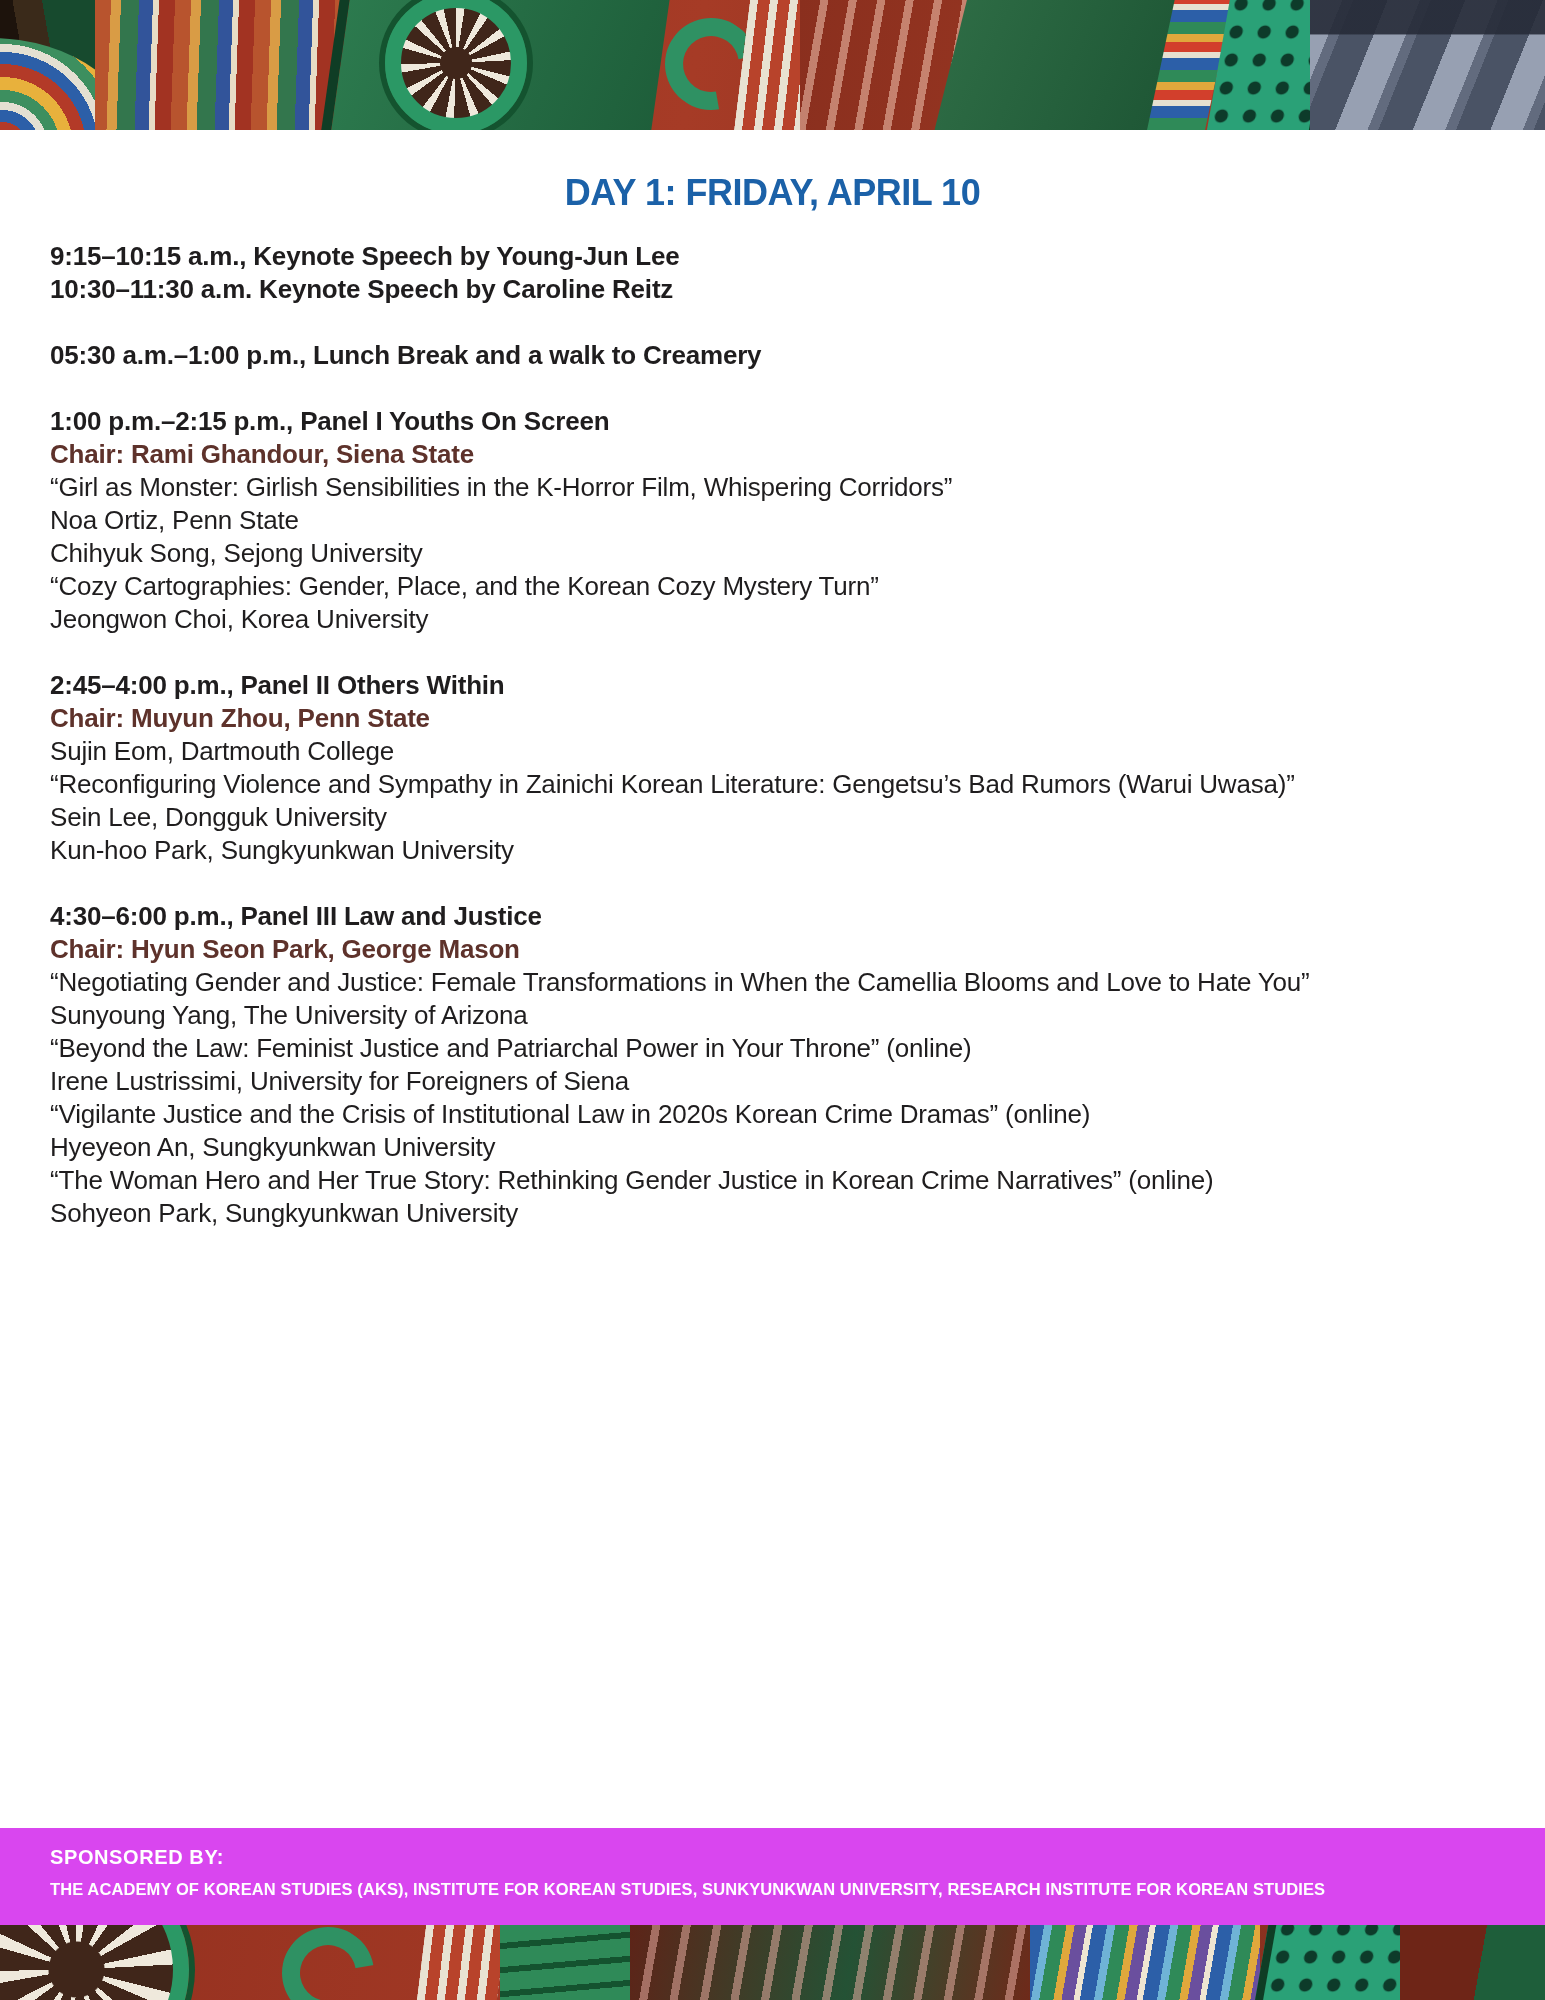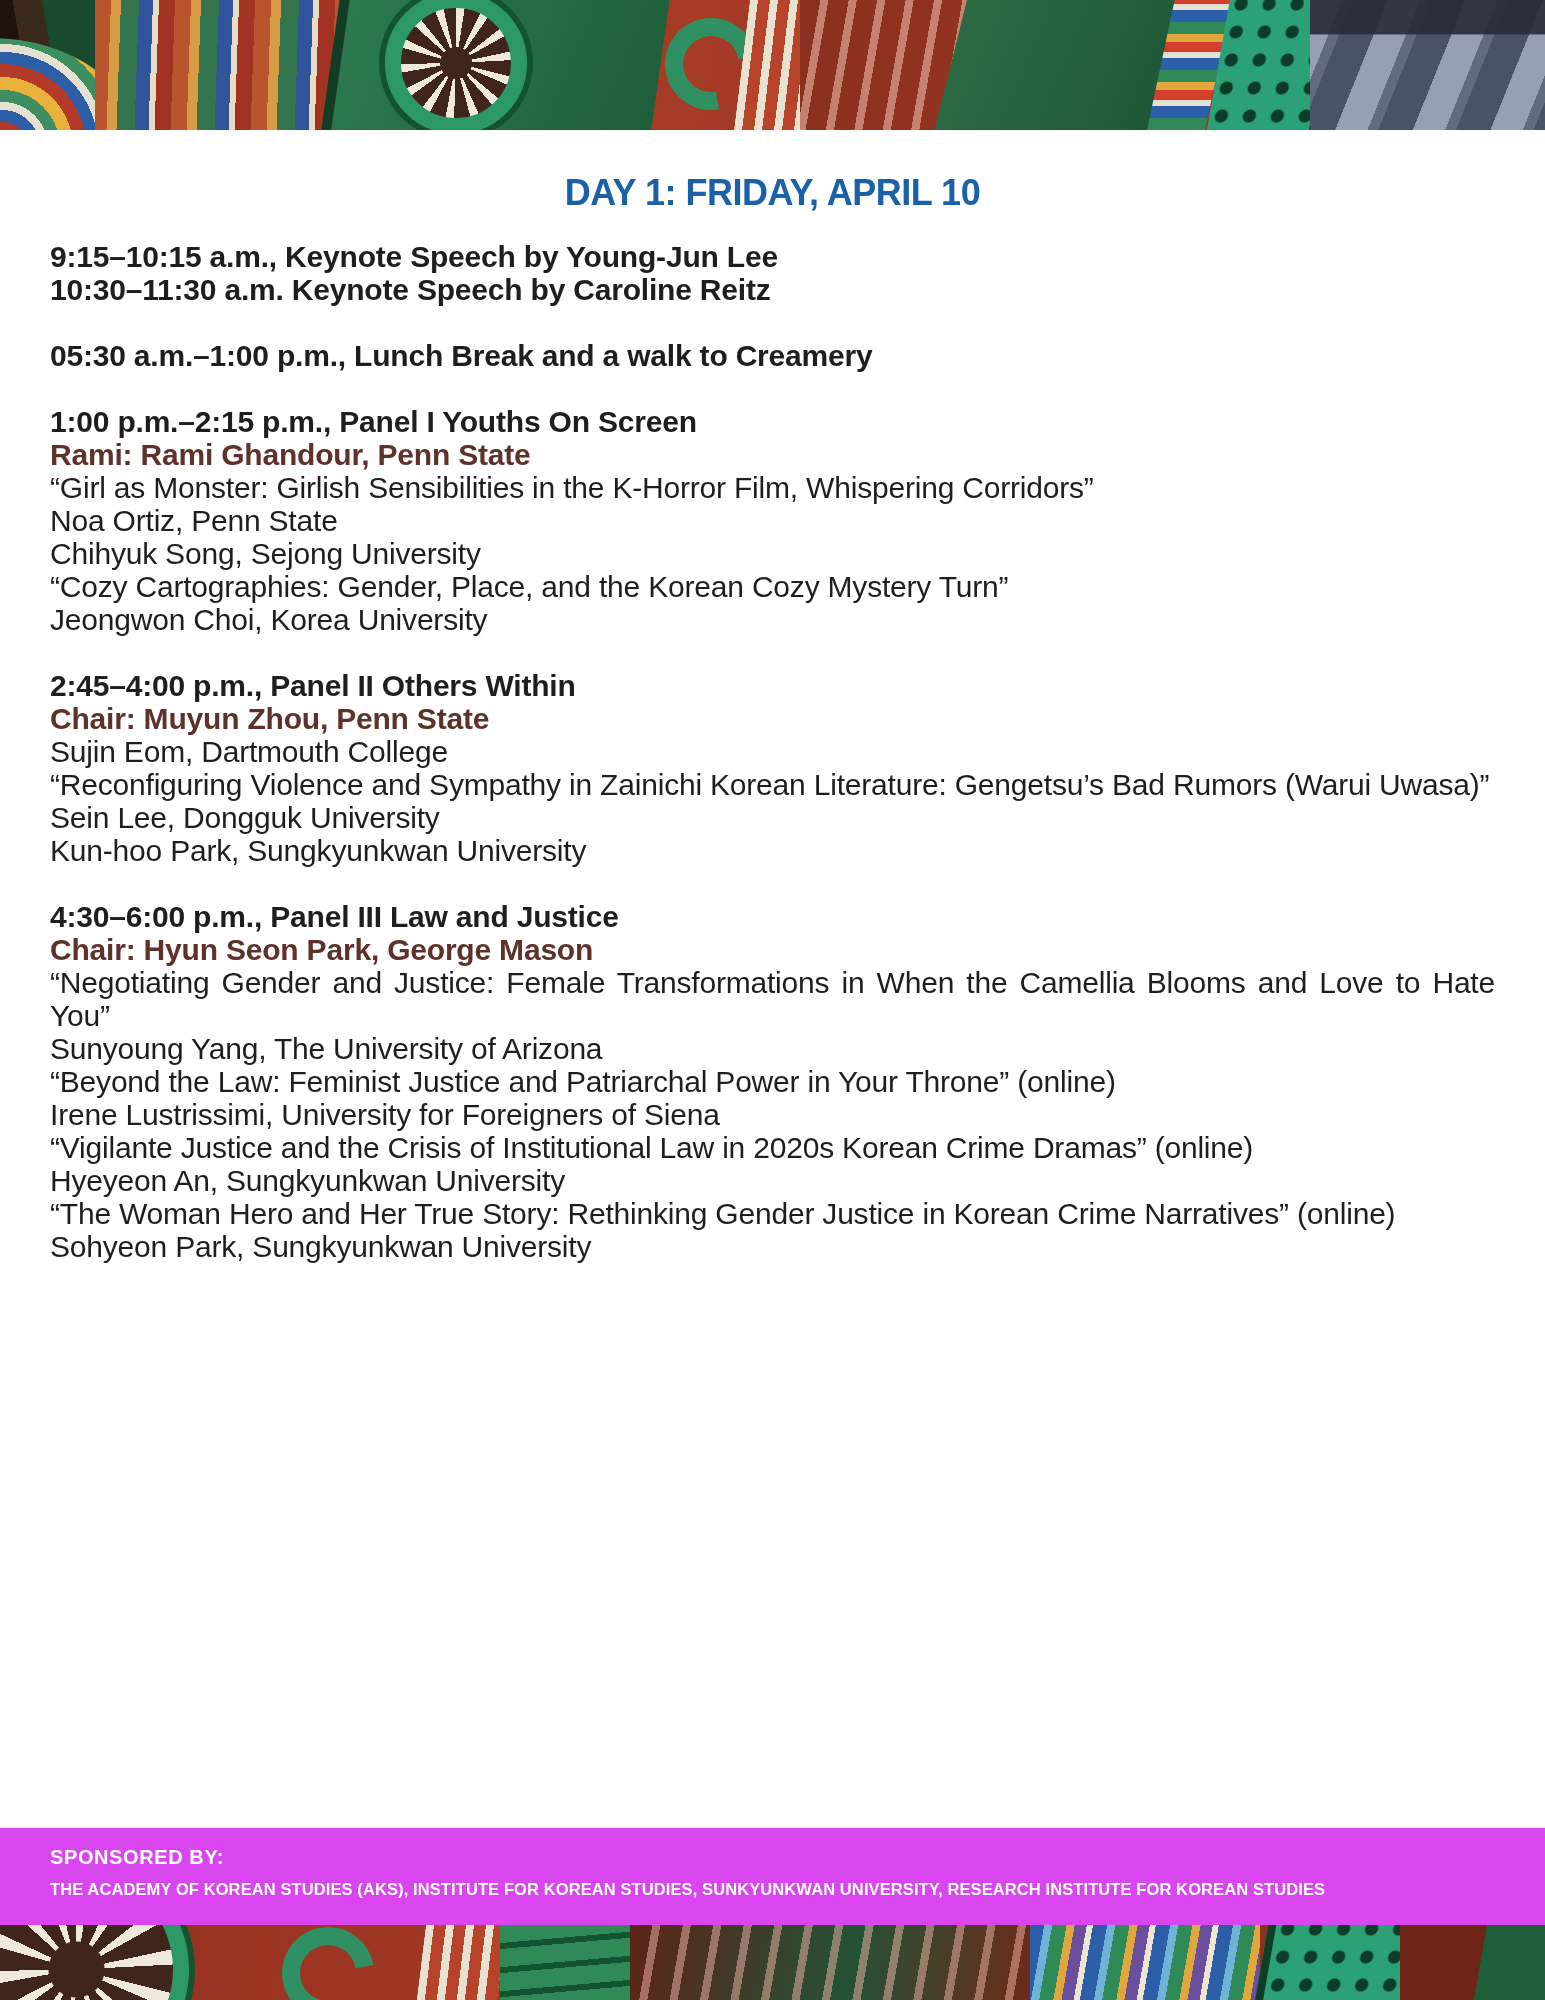--- a/index.html
+++ b/index.html
@@ -70,21 +70,21 @@
   .bb2-end { left:1400px; top:0; right:0; height:100%;
     background:linear-gradient(100deg,#6e2517 0 55%,#1e5e3a 55% 100%); }
   
   .content { position:absolute; top:130px; left:50px; right:50px; }
   .doc-title {
     margin:42px 0 26px 0; text-align:center;
     font-size:36px; font-weight:bold; letter-spacing:-.5px; color:#1b61a8;
   }
   .block { margin-top:33px; }
   .block.first { margin-top:0; }
-  .line { font-size:30px; line-height:33px; letter-spacing:-.2px; }
+  .line { font-size:26px; line-height:33px; letter-spacing:-.2px; }
   .h { font-weight:bold; color:#1f1d1e; }
   .chair { font-weight:bold; color:#5e322b; }
   .t { text-align:justify; }
   
   .footer-band {
     position:absolute; left:0; right:0; bottom:75px; height:97px;
     background:#d946ef; color:#ffffff; padding:17px 50px 0 50px;
   }
   .sponsored-label { font-size:20px; font-weight:bold; letter-spacing:.6px; line-height:1.25; }
   .sponsor-list { margin-top:9px; font-size:16.5px; font-weight:bold; letter-spacing:.1px; line-height:1.3; white-space:nowrap; }
@@ -117,21 +117,21 @@
       <div class="line h">9:15–10:15 a.m., Keynote Speech by Young-Jun Lee</div>
       <div class="line h">10:30–11:30 a.m. Keynote Speech by Caroline Reitz</div>
     </section>
 
     <section class="block">
       <div class="line h">05:30 a.m.–1:00 p.m., Lunch Break and a walk to Creamery</div>
     </section>
 
     <section class="block">
       <div class="line h">1:00 p.m.–2:15 p.m., Panel I Youths On Screen</div>
-      <div class="line chair">Rami: Rami Ghandour, Penn State</div>
+      <div class="line chair">Chair: Rami Ghandour, Siena State</div>
       <div class="line t">“Girl as Monster: Girlish Sensibilities in the K-Horror Film, Whispering Corridors”</div>
       <div class="line">Noa Ortiz, Penn State</div>
       <div class="line">Chihyuk Song, Sejong University</div>
       <div class="line t">“Cozy Cartographies: Gender, Place, and the Korean Cozy Mystery Turn”</div>
       <div class="line">Jeongwon Choi, Korea University</div>
     </section>
 
     <section class="block">
       <div class="line h">2:45–4:00 p.m., Panel II Others Within</div>
       <div class="line chair">Chair: Muyun Zhou, Penn State</div>

